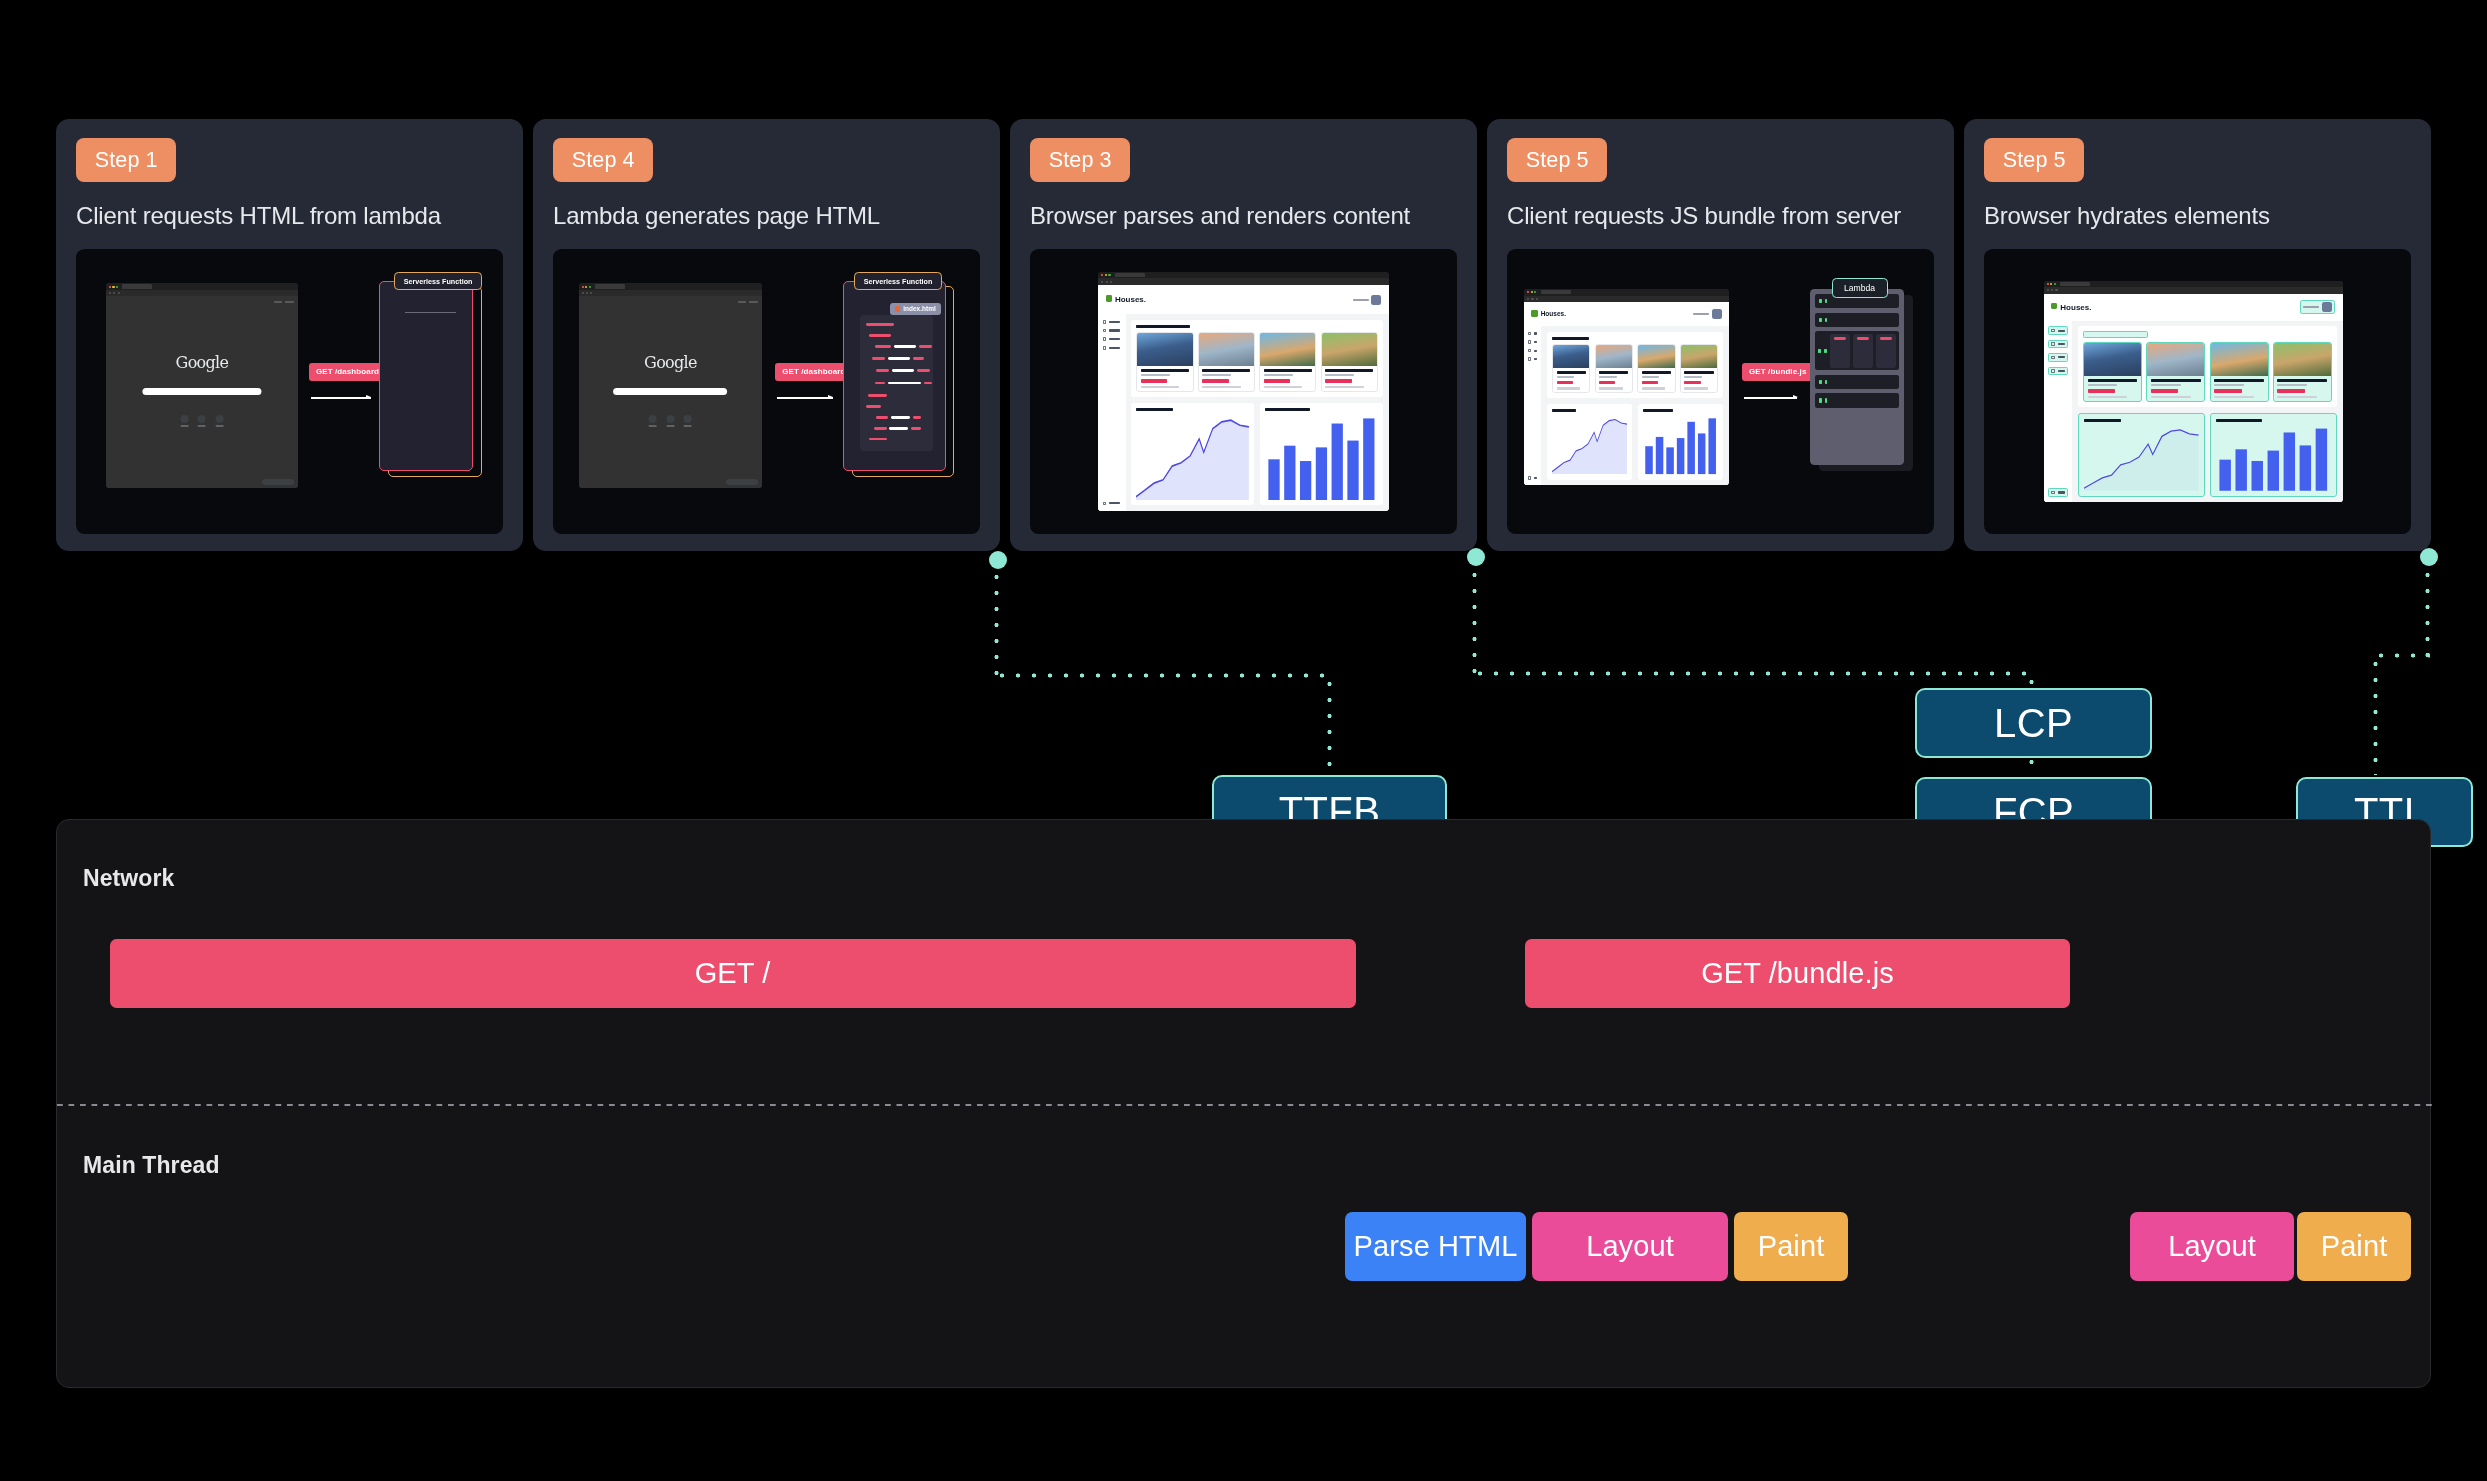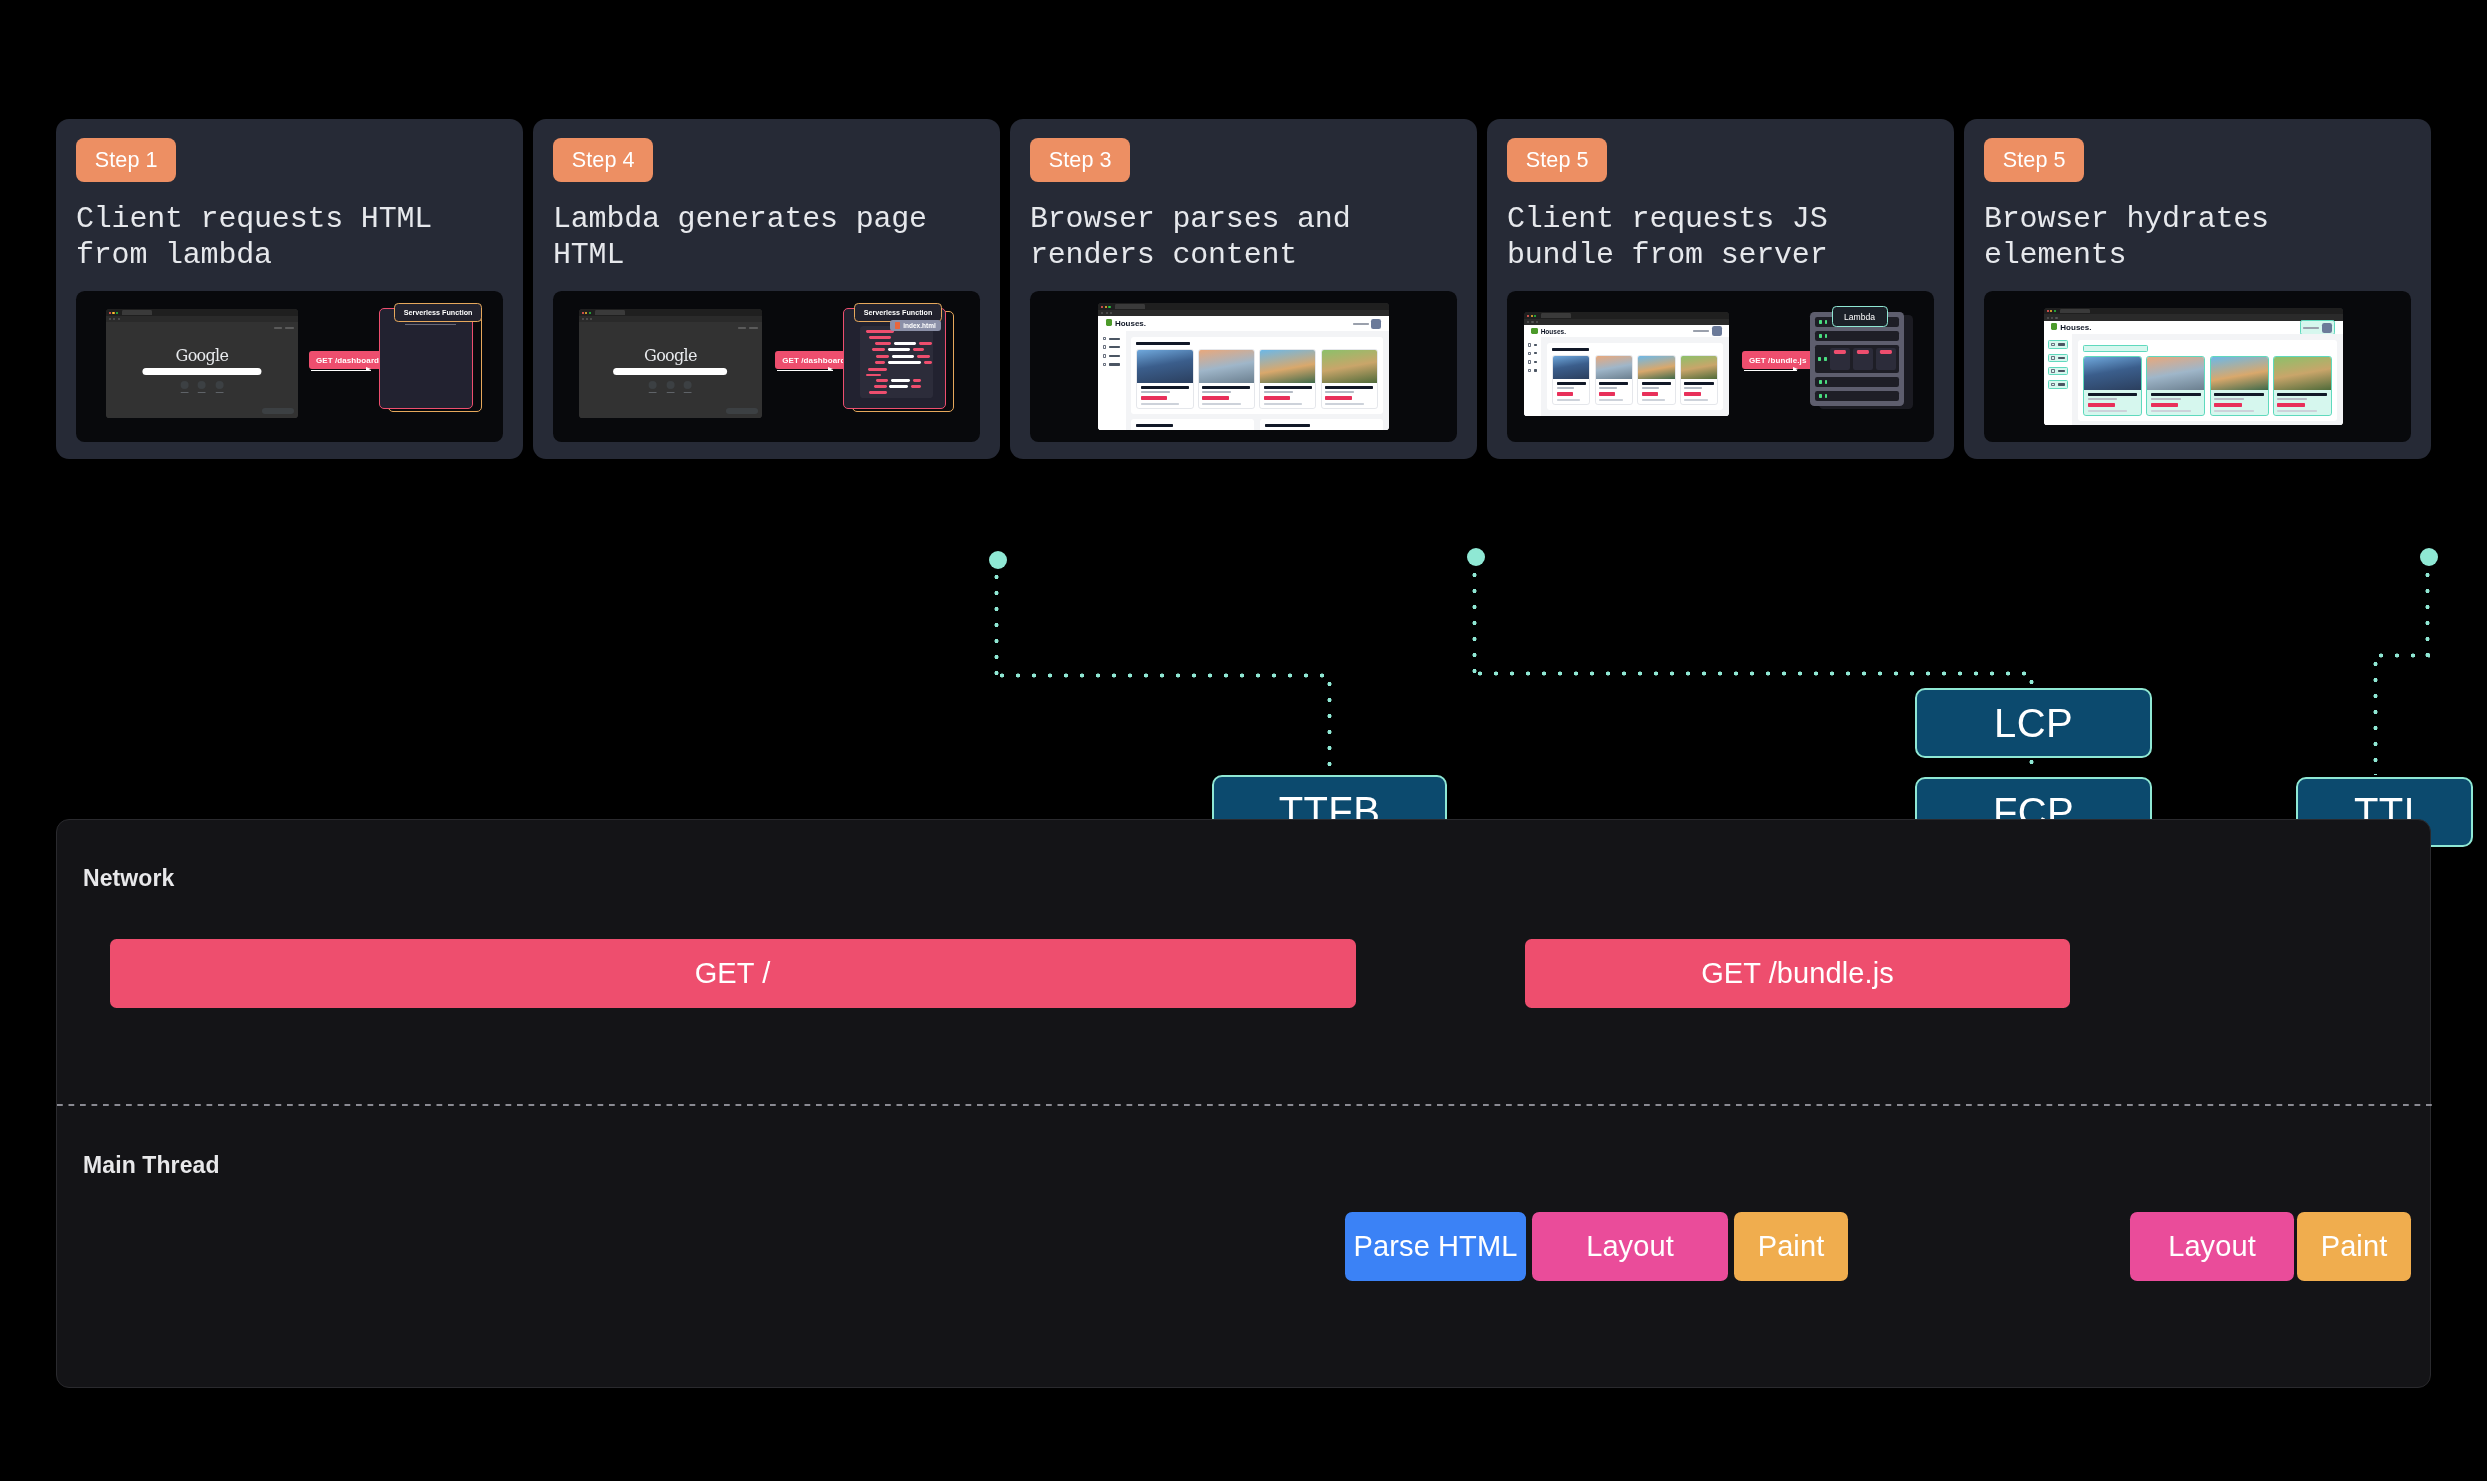--- a/index.html
+++ b/index.html
@@ -8,21 +8,21 @@
     background: #000000;
     font-family: "Liberation Sans", sans-serif;
     overflow: hidden;
   }
   .stage { position: relative; width: 2487px; height: 1481px; }
 
   
   .cards-row {
     position: absolute;
     left: 56px; top: 119px;
-    width: 2375px; height: 340px;
+    width: 2375px; height: 432px;
     display: flex; gap: 10px;
   }
   .step-card {
     flex: 1 1 0;
     background: #262a36;
     border-radius: 13px;
     padding: 18.7px 20px 0 20px;
     display: flex; flex-direction: column;
     position: relative;
     overflow: hidden;
@@ -34,25 +34,24 @@
     font-size: 21.6px;
     font-weight: 400;
     border-radius: 8px;
     padding: 9.4px 18.7px;
     align-self: flex-start;
     letter-spacing: 0.1px;
   }
   .step-title {
     margin-top: 20px;
     color: #e6e8ec;
-    font-size: 30px;
+    font-size: 24px;
     font-weight: 400;
     line-height: 1.17;
     letter-spacing: -0.2px;
-    font-family: Liberation Mono, monospace;
   }
   .thumb {
     margin-top: 18.7px;
     margin-bottom: 17.3px;
     flex: 1 1 auto;
     background: #08090c;
     border-radius: 8.6px;
     position: relative;
     overflow: hidden;
   }

